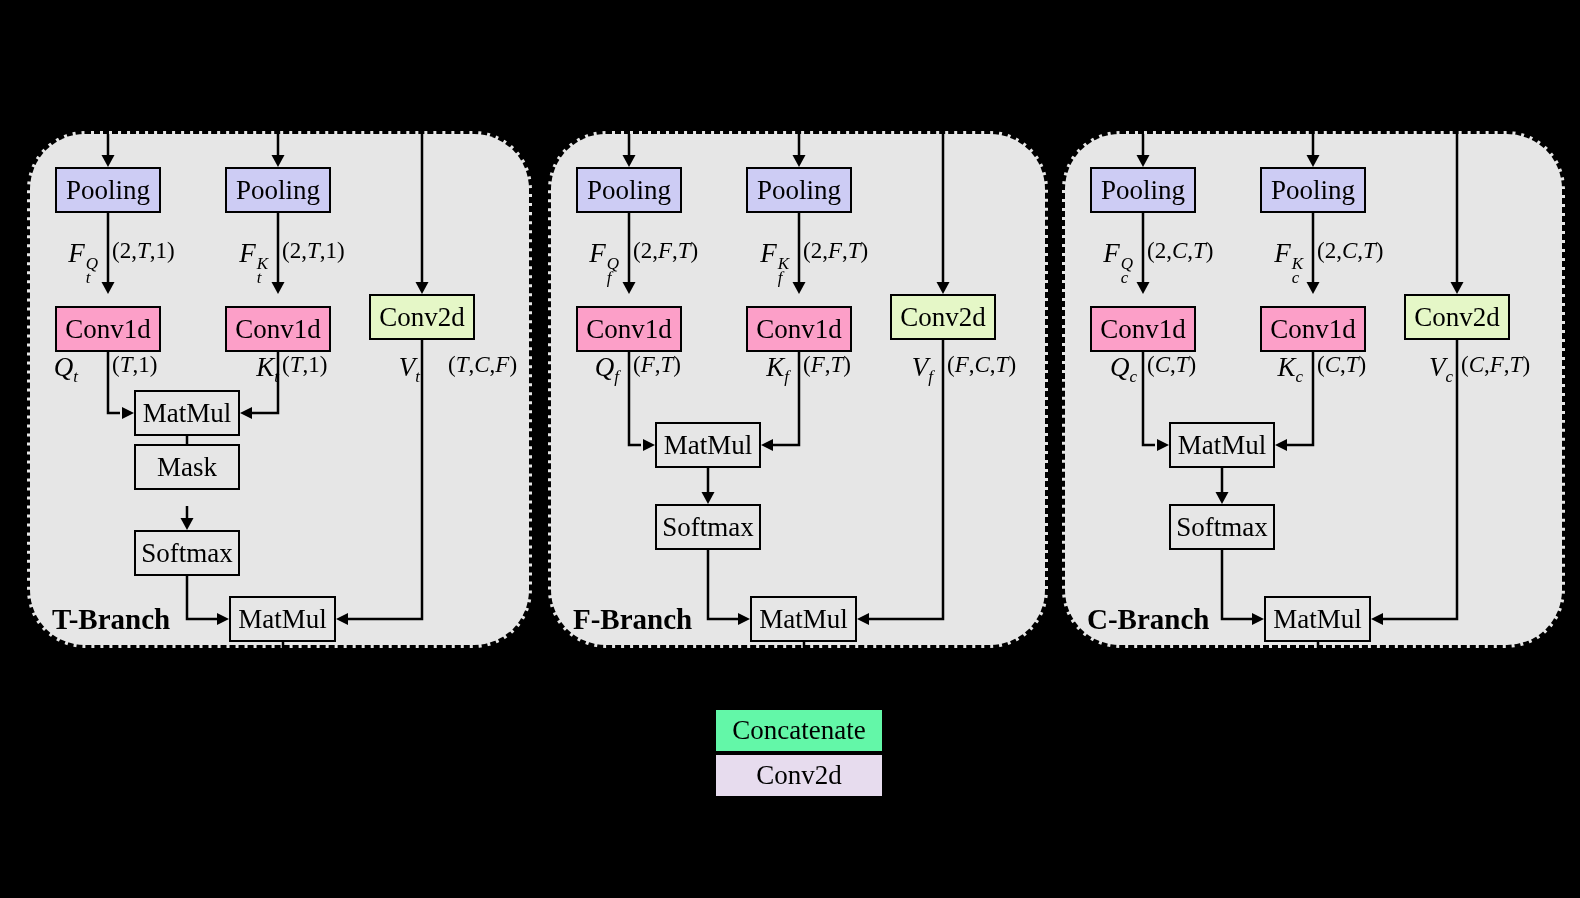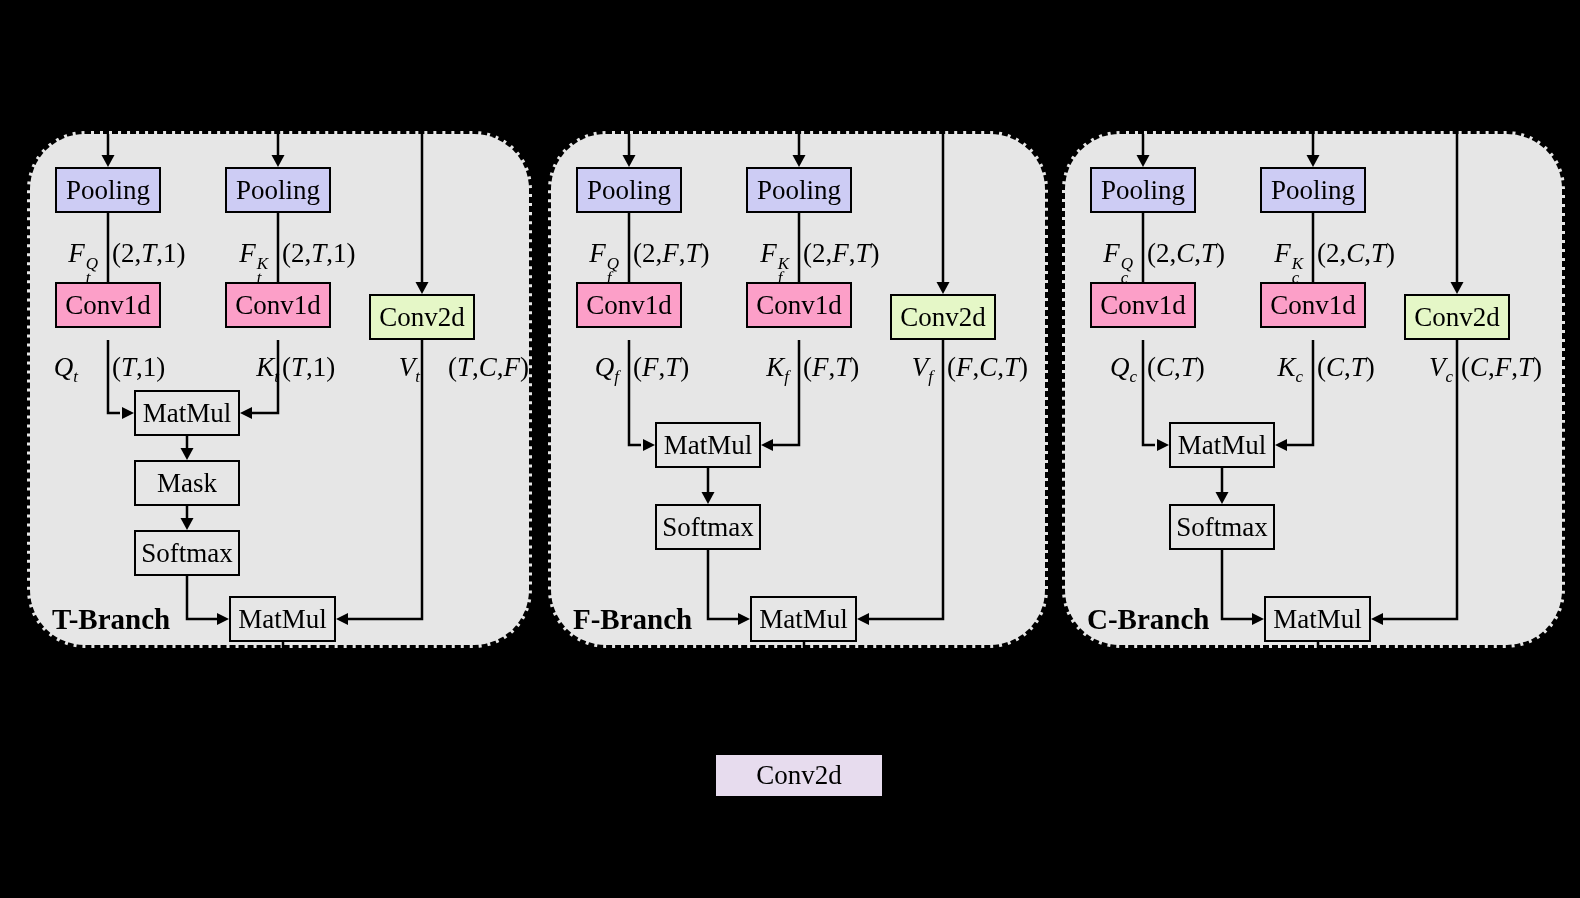--- a/index.html
+++ b/index.html
@@ -10,31 +10,31 @@
   *{margin:0;padding:0;box-sizing:border-box}
   html,body{width:1580px;height:898px;background:var(--page_bg);overflow:hidden;
     font-family:"Liberation Serif","DejaVu Serif",serif;color:#000}
   .stage{position:relative;width:1580px;height:898px;background:var(--page_bg)}
   .branch{position:absolute;top:131px;height:517px;width:505px;background:var(--panel_bg);
     border:3px dashed #000;border-radius:58px}
   .wires{position:absolute;left:0;top:0;pointer-events:none}
   .block{position:absolute;border:2.5px solid #000;display:flex;align-items:center;justify-content:center;
     font-size:27px;line-height:1;white-space:nowrap}
   .b-pooling{background:var(--pooling);width:106px;height:46px;top:33px}
-  .b-conv1d{background:var(--conv1d);width:106px;height:46px;top:148px}
+  .b-conv1d{background:var(--conv1d);width:106px;height:46px;top:172px}
   .b-conv2d{background:var(--conv2d_branch);width:106px;height:46px;top:160px;left:339px}
   .b-op{background:var(--op_bg);width:106px;height:46px;left:104px;border-width:2px}
   .b-mm2{background:var(--op_bg);width:107px;height:46px;left:199px;top:462px;border-width:2px}
   .p1{left:25px}.p2{left:195px}
   .c1{left:25px}.c2{left:195px}
   .lbl{position:absolute;font-size:27px;white-space:nowrap;font-style:italic}
   .lbl .supsub{display:inline-flex;flex-direction:column;align-items:flex-start;
     font-size:17px;line-height:14px;vertical-align:-7px;margin-left:1px}
   .lbl .sub{font-size:17px;vertical-align:-6px;line-height:14px}
-  .dims{position:absolute;font-size:27px;white-space:nowrap;font-style:normal}
+  .dims{position:absolute;font-size:23px;white-space:nowrap;font-style:normal}
   .rowF{top:104px}.rowQ{top:218px}
   .la{text-align:right}
   .branch-name{position:absolute;left:22px;top:469px;font-weight:bold;font-size:29px;
     font-family:"Liberation Serif","DejaVu Serif",serif}
   .legend-block{position:absolute;left:714px;width:170px;height:45px;border:2px solid #000;
     display:flex;align-items:center;justify-content:center;font-size:27px}
   .legend-concat{top:708px;background:var(--concatenate)}
   .legend-conv2d{top:753px;background:var(--conv2d_bottom)}
   svg path{stroke:var(--line);stroke-width:2.5;fill:none}
   svg polygon{fill:var(--line);stroke:none}
@@ -90,21 +90,21 @@
     <span class="lbl rowQ la" style="right:451px"><span>Q</span><span class="sub">t</span></span>
     <span class="dims rowQ" style="left:82px">(<i>T</i>,1)</span>
     <span class="lbl rowQ la" style="right:250px"><span>K</span><span class="sub">t</span></span>
     <span class="dims rowQ" style="left:252px">(<i>T</i>,1)</span>
     <span class="lbl rowQ la" style="right:109px"><span>V</span><span class="sub">t</span></span>
     <span class="dims rowQ" style="left:418px">(<i>T</i>,<i>C</i>,<i>F</i>)</span>
 
     <div class="block b-op" style="top:256px">
         <span>MatMul</span>
       </div>
-    <div class="block b-op" style="top:326px">
+    <div class="block b-op" style="top:310px">
         <span>Mask</span>
       </div>
     <div class="block b-op" style="top:396px">
         <span>Softmax</span>
       </div>
     <div class="block b-mm2">
         <span>MatMul</span>
       </div>
 
     <div class="branch-name">T-Branch</div>
@@ -227,17 +227,20 @@
     <div class="block b-op" style="top:370px">
         <span>Softmax</span>
       </div>
     <div class="block b-mm2">
         <span>MatMul</span>
       </div>
 
     <div class="branch-name">C-Branch</div>
   </div>
 
+  <div class="legend-block legend-concat">
+      <span>Concatenate</span>
+    </div>
   <div class="legend-block legend-conv2d">
       <span>Conv2d</span>
     </div>
 
 </div>
 
 </body></html>

